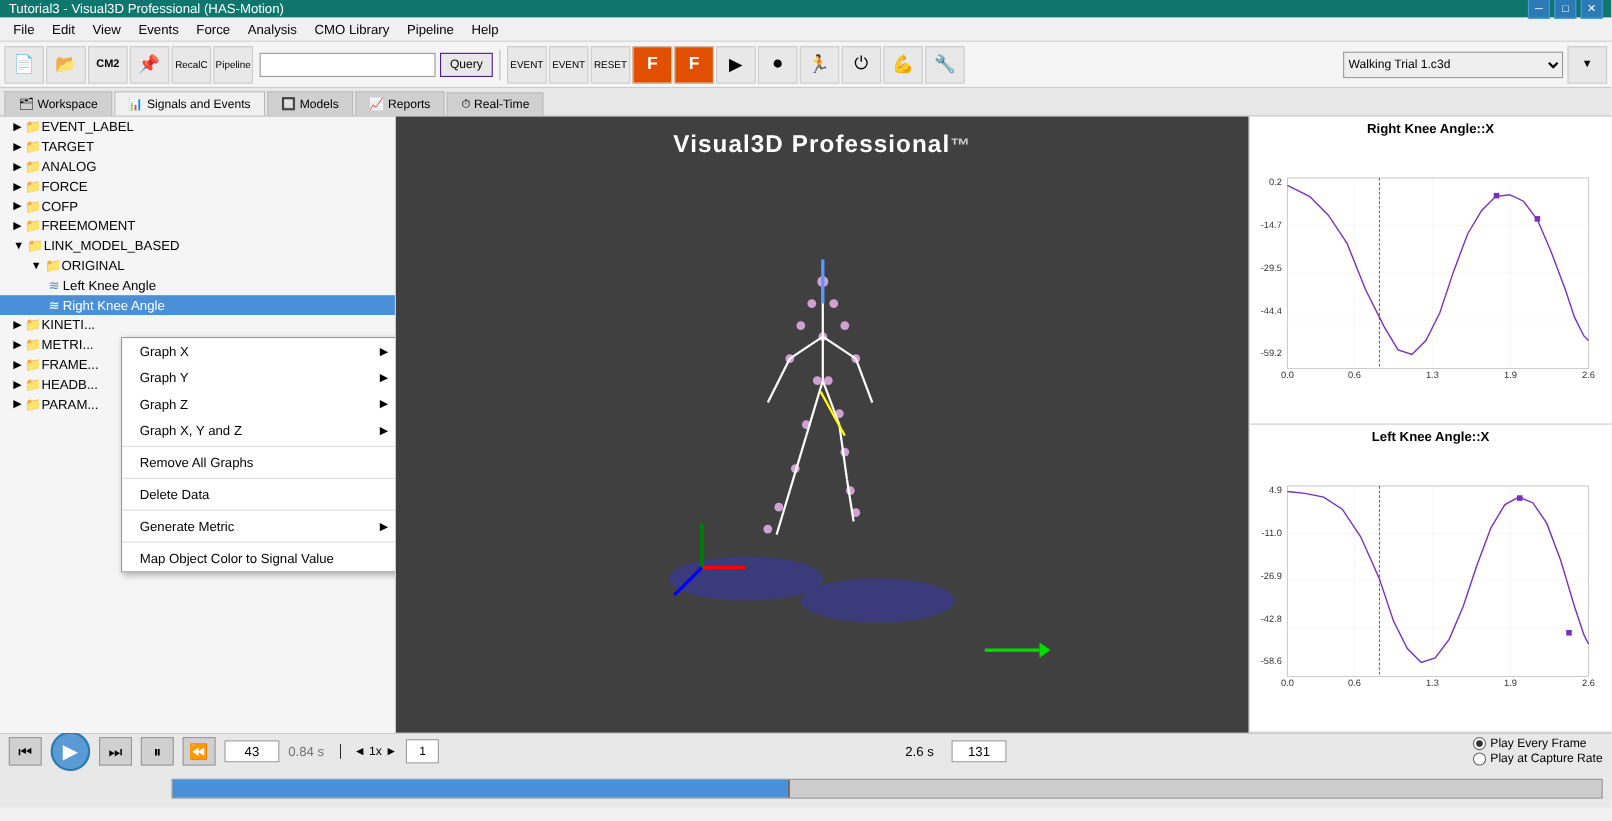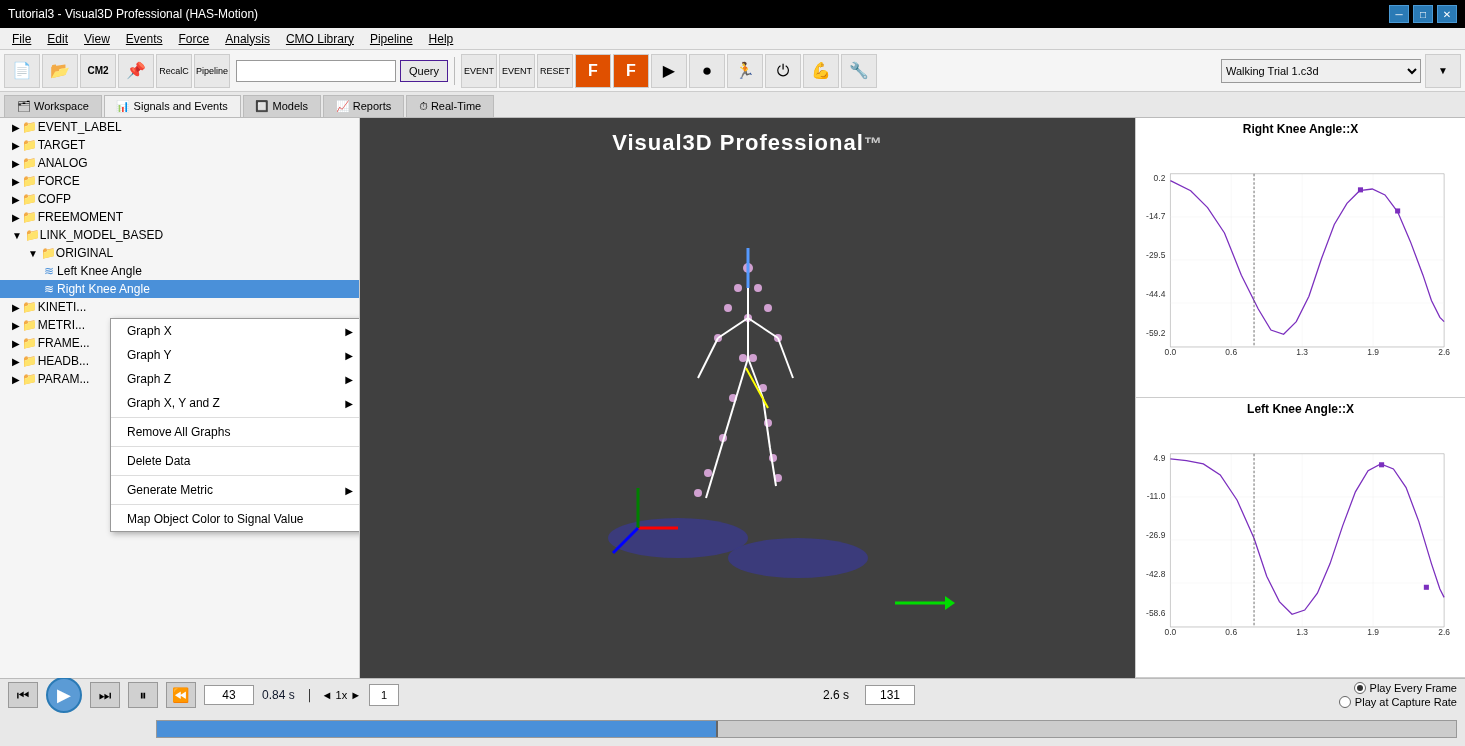--- a/index.html
+++ b/index.html
@@ -1,22 +1,22 @@
 <!DOCTYPE html>
 <html><head>
   <meta charset="utf-8">
   <style>
     * { margin: 0; padding: 0; box-sizing: border-box; }
     body { width: 1465px; height: 746px; overflow: hidden; font-family: 'Segoe UI', Tahoma, Arial, sans-serif; font-size: 12px; background: #f0f0f0; }
 
     
     #title-bar {
-      background: #000000;
+      background: #0f766e;
       color: white;
-      height: 28px;
+      height: 16px;
       display: flex;
       align-items: center;
       padding: 2px 8px;
       justify-content: space-between;
     }
     #title-bar-controls { display: flex; gap: 4px; }
     .title-btn {
       width: 20px; height: 18px;
       background: #2a7ab5;
       border: 1px solid #4a9ad5;
@@ -27,21 +27,20 @@
     }
 
     
     #menu-bar {
       background: #f0f0f0;
       height: 22px;
       display: flex;
       align-items: center;
       border-bottom: 1px solid #ccc;
       padding: 0 4px;
-      text-decoration: underline;
     }
     .menu-item {
       padding: 2px 8px;
       cursor: pointer;
       font-size: 12px;
     }
 
     
     #toolbar {
       background: #f5f5f5;
@@ -268,25 +267,25 @@
       left: 43%;
     }
     #frame-display {
       background: white;
       border: 1px solid #999;
       padding: 2px 6px;
       font-size: 12px;
       width: 50px;
       text-align: center;
     }
-    #time-display { font-size: 12px; color: #0f172a; }
+    #time-display { font-size: 12px; color: #737373; }
     #playback-right {
       display: flex;
       flex-direction: column;
-      align-items: flex-end;
+      align-items: flex-start;
       margin-left: auto;
       gap: 2px;
     }
     .radio-option {
       display: flex;
       align-items: center;
       gap: 4px;
       font-size: 11px;
     }
     .radio-btn {

